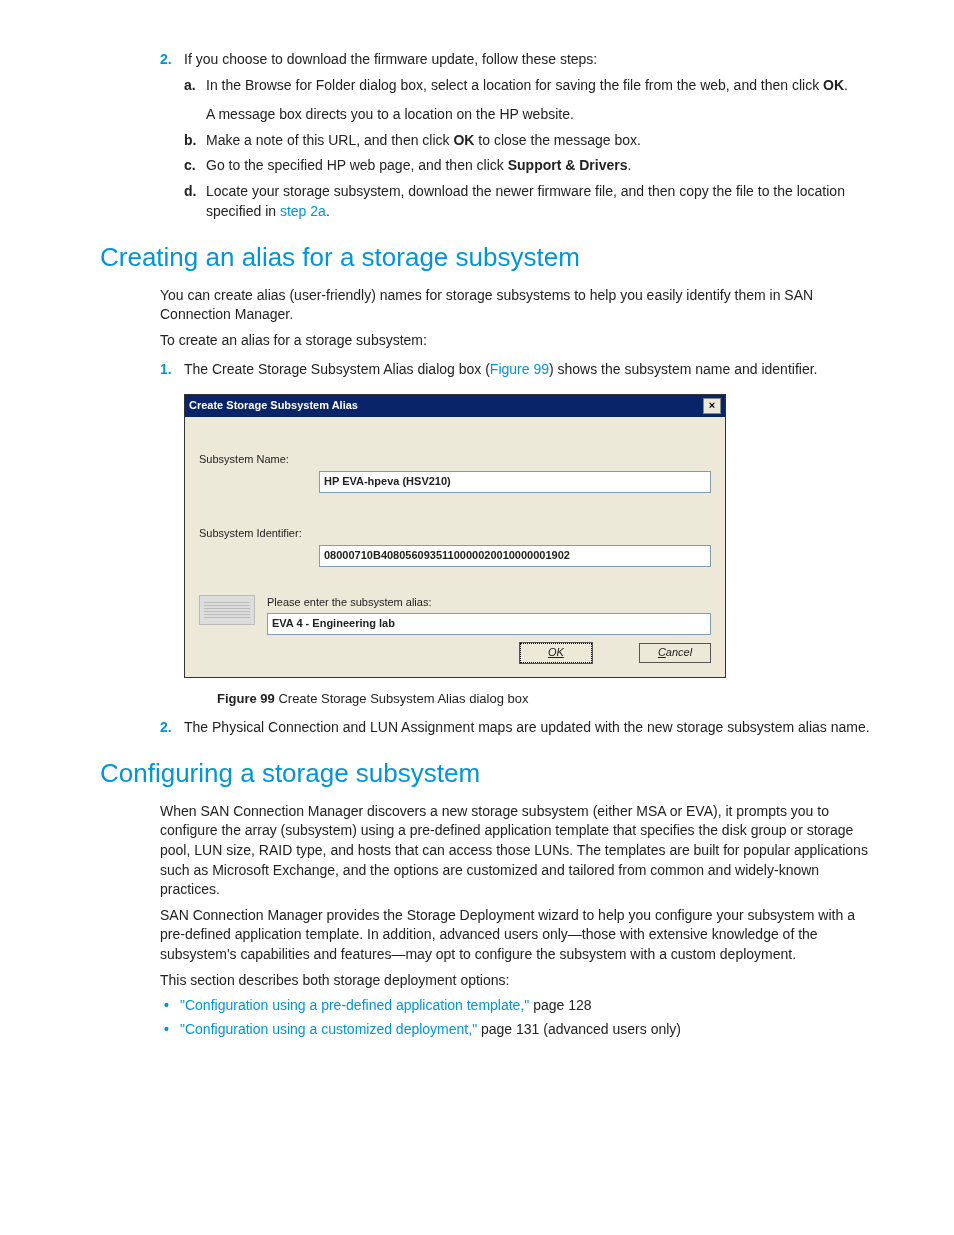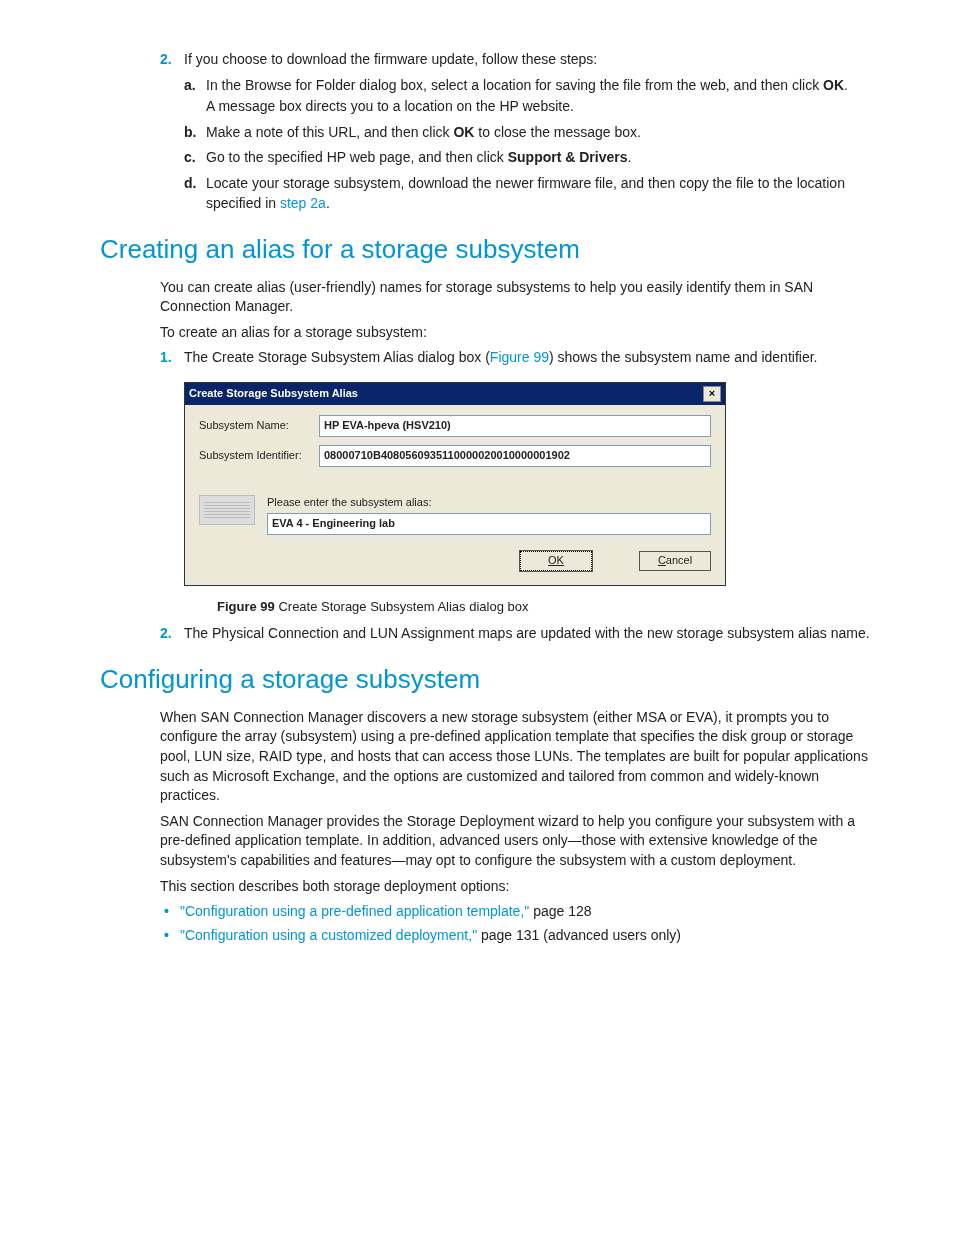--- a/index.html
+++ b/index.html
@@ -26,21 +26,21 @@
   ol.num > li > .marker {
     position: absolute; left: 0; top: 0;
     font-weight: bold; color: #0096d6;
   }
   ol.alpha { list-style: none; padding: 0; margin: 6px 0 0 0; }
   ol.alpha > li { position: relative; padding-left: 22px; margin-bottom: 6px; }
   ol.alpha > li > .marker {
     position: absolute; left: 0; top: 0; font-weight: bold;
   }
   p { margin: 6px 0; }
-  .sub-p { margin-top: 2px; }
+  .sub-p { margin-top: 10px; }
   .bold { font-weight: bold; }
   .link { color: #0096d6; }
   .fig {
     margin: 14px 0 6px 0;
   }
   .dlg {
     border: 1px solid #333;
     background: #ece9d8;
     width: 540px;
     font-family: Tahoma, Arial, sans-serif;
@@ -69,36 +69,37 @@
   .dlg-row { display: flex; align-items: center; margin-bottom: 8px; }
   .dlg-label { width: 120px; }
   .dlg-input {
     flex: 1;
     background: #fff;
     border: 1px solid #7f9db9;
     padding: 2px 4px;
     font-weight: bold;
     font-size: 11px;
     height: 16px;
+    margin-top: 44px;
   }
   .dlg-lower { display: flex; margin-top: 28px; }
   .dlg-icon {
     width: 54px; height: 28px;
     border: 1px solid #bbb;
     background: #ddd;
     margin-right: 12px;
     position: relative;
   }
   .dlg-icon::after {
     content:"";
     position:absolute; left:4px; right:4px; top:6px; bottom:6px;
     background: repeating-linear-gradient(0deg,#bbb 0 1px,#ddd 1px 3px);
   }
   .dlg-lower-right { flex: 1; }
-  .dlg-btns { text-align: right; margin-top: 16px; }
+  .dlg-btns { text-align: right; margin-top: 8px; font-style: italic; }
   .dlg-btn {
     display: inline-block;
     min-width: 58px;
     text-align: center;
     border: 1px solid #555;
     background: #ece9d8;
     padding: 1px 6px;
     margin-left: 44px;
     font-size: 11px;
   }

